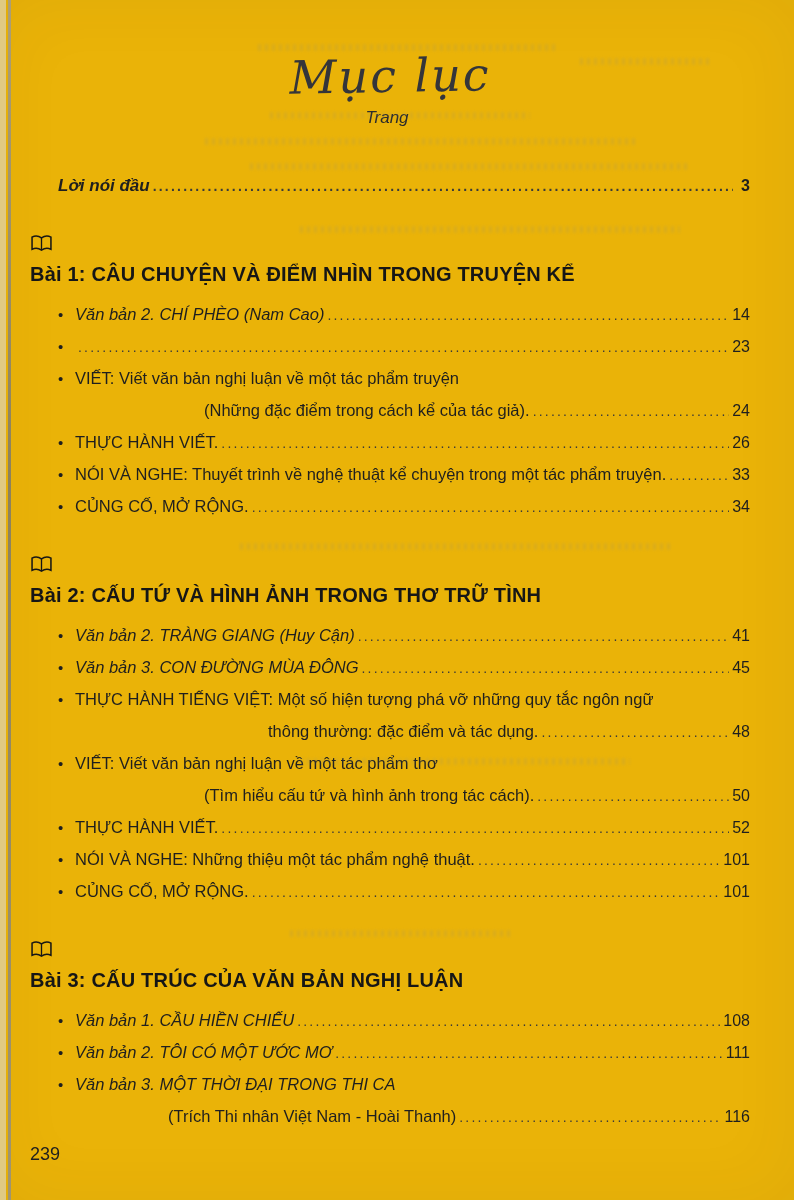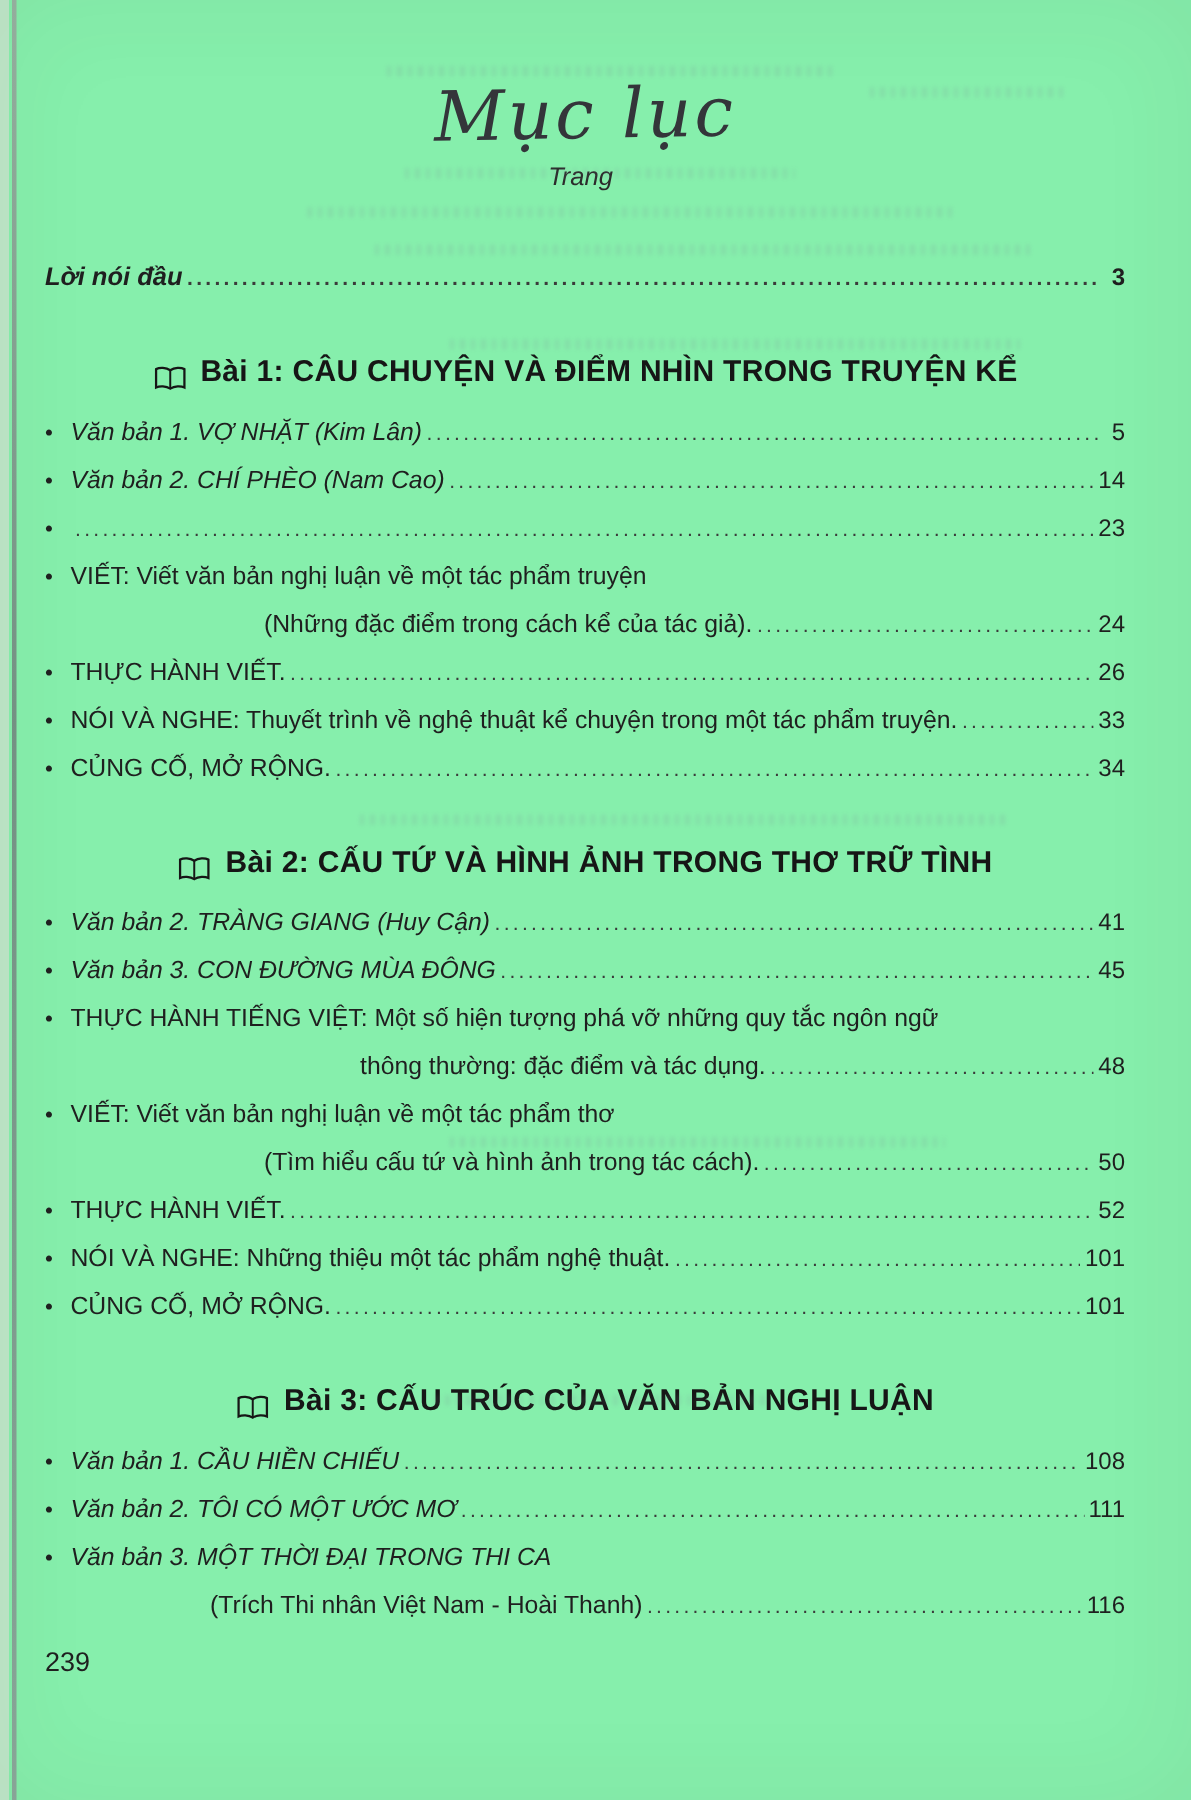--- a/index.html
+++ b/index.html
@@ -3,21 +3,21 @@
 <meta charset="utf-8">
 <style>
   html,body{margin:0;padding:0;}
   body{
     width:794px;height:1200px;overflow:hidden;
     font-family:"Liberation Sans","DejaVu Sans",sans-serif;
     background:#eceae6;
   }
   .page{
     position:relative;width:794px;height:1200px;box-sizing:border-box;
-    background:#86efac;
+    background:#eab308;
     padding:36px 44px 0 30px;
     box-shadow:inset 0 0 70px rgba(60,55,45,.06);
     color:#222;
   }
   .scan-edge{position:absolute;left:8px;top:0;bottom:0;width:3px;
     background:linear-gradient(#9a9a9a,#6f7277 40%,#8a8d92);opacity:.75;}
   .scan-edge2{position:absolute;left:0;top:0;bottom:0;width:6px;background:#dedcd6;opacity:.6;}
 
   
   .bleed{position:absolute;height:7px;opacity:.30;filter:blur(1.4px);
@@ -28,21 +28,21 @@
     font-family:"DejaVu Serif","Liberation Serif",serif;
     font-style:italic;font-weight:400;
     font-size:46px;line-height:52px;color:#34353a;
     letter-spacing:2px;transform:rotate(-1deg);
   }
   .trang{
     margin-top:6px;text-align:center;font-style:italic;
     font-size:17px;color:#2b2b2b;padding-right:6px;
   }
   .row{display:flex;align-items:baseline;font-size:16.5px;line-height:22px;
-    margin-bottom:9px;color:#1f1f1f;}
+    margin-bottom:9px;color:#1f1f1f;margin-left:28px;}
   .row::before{content:"•";flex:0 0 17px;width:17px;font-size:15px;color:#1f1f1f;}
   .row.nob::before{content:"";}
   .row.cont::before{content:"";flex:0 0 146px;width:146px;}
   .row.cont.c2::before{flex:0 0 210px;width:210px;}
   .row.cont.c3::before{flex:0 0 110px;width:110px;}
   .it .txt{font-style:italic;}
   .txt{white-space:nowrap;}
   .lead{flex:1 1 auto;min-width:8px;overflow:hidden;white-space:nowrap;
     margin:0 3px;align-self:baseline;}
   .lead::after{
@@ -50,21 +50,21 @@
     font-size:14px;letter-spacing:2.2px;color:#3a3a3a;}
   .pg{flex:0 0 auto;min-width:14px;text-align:right;font-size:16px;color:#1f1f1f;}
 
   .intro{margin-top:46px;font-weight:bold;}
   .intro .txt{font-style:italic;font-size:17px;}
   .intro::before{content:"";flex:0 0 0;width:0;}
 
   h2.sec{
     margin:38px 0 16px;text-align:center;font-size:20px;line-height:26px;
     font-weight:bold;color:#161616;letter-spacing:.2px;
-    display:flex;align-items:flex-end;justify-content:center;gap:9px;
+    display:flex;align-items:flex-start;justify-content:center;gap:9px;flex-direction:column;
   }
   .book-icon{display:inline-flex;align-items:center;}
   .footer{
     margin-top:16px;text-align:left;font-size:18px;color:#1f1f1f;padding-right:8px;
   }
 </style>
 </head>
 <body>
 
 <div class="page">
@@ -94,25 +94,20 @@
     <span class="book-icon">
       <svg width="23" height="17" viewBox="0 0 24 18" aria-hidden="true">
         <path d="M12 3 C9 1 4.5 1 2 2.2 L2 15.2 C4.5 14 9 14 12 16 C15 14 19.5 14 22 15.2 L22 2.2 C19.5 1 15 1 12 3 Z" fill="none" stroke="#161616" stroke-width="1.6"></path>
         <path d="M12 3 L12 16" stroke="#161616" stroke-width="1.4"></path>
       </svg>
     </span>
     <span>Bài 1: CÂU CHUYỆN VÀ ĐIỂM NHÌN TRONG TRUYỆN KỂ</span>
   </h2>
 
   <div class="row it">
-    <span class="txt">Văn bản 1. VỢ NHẶT (Kim Lân)</span>
-    <span class="lead"></span>
-    <span class="pg">5</span>
-  </div>
-  <div class="row it">
     <span class="txt">Văn bản 2. CHÍ PHÈO (Nam Cao)</span>
     <span class="lead"></span>
     <span class="pg">14</span>
   </div>
   <div class="row">
     <span class="lead"></span>
     <span class="pg">23</span>
   </div>
   <div class="row">
     <span class="txt">VIẾT: Viết văn bản nghị luận về một tác phẩm truyện</span>

